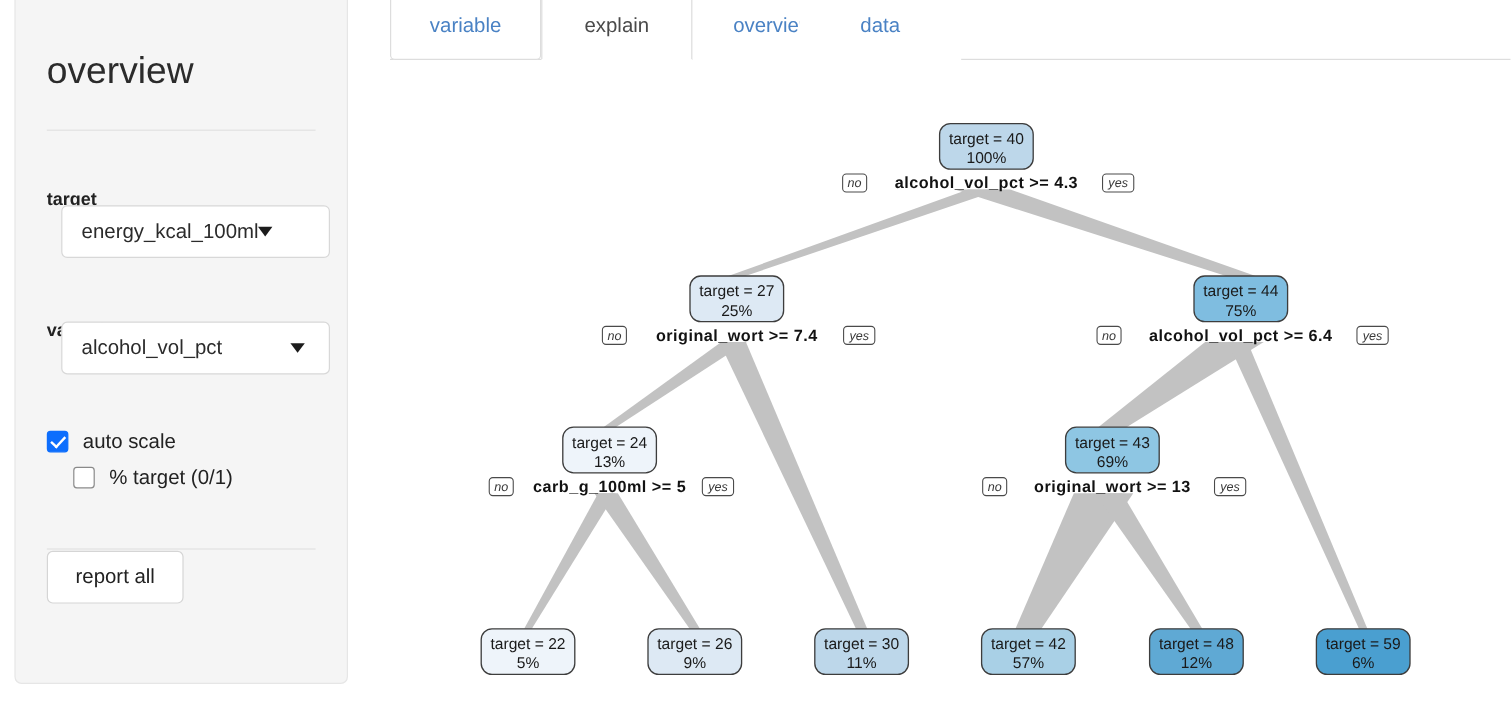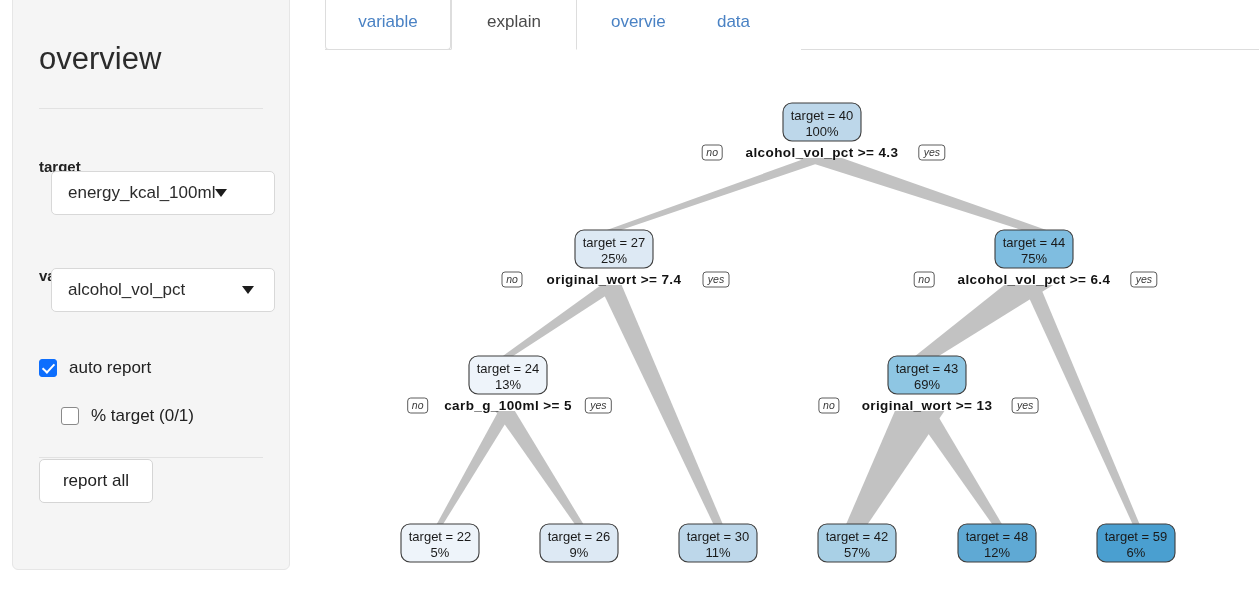--- a/index.html
+++ b/index.html
@@ -227,24 +227,24 @@
     </div>
 
     <div class="sb-label" style="top:259px;">variable</div>
     <div class="sb-select" id="variable-select" style="top:277px;">
       <span class="val">alcohol_vol_pct</span>
       <span class="caret"></span>
     </div>
 
     <div class="sb-check-row" style="top:367px;">
       <span class="box on"></span>
-      <span class="txt">auto report</span>
+      <span class="txt">auto scale</span>
     </div>
 
-    <div class="sb-check-row" style="top:415px;padding-left:22px;">
+    <div class="sb-check-row" style="top:397px;padding-left:22px;">
       <span class="box off"></span>
       <span class="txt">% target (0/1)</span>
     </div>
 
     <div class="sb-rule" style="top:466px;"></div>
 
     <button id="report-all">report all</button>
   </div>
 
   <div id="tabbar">

